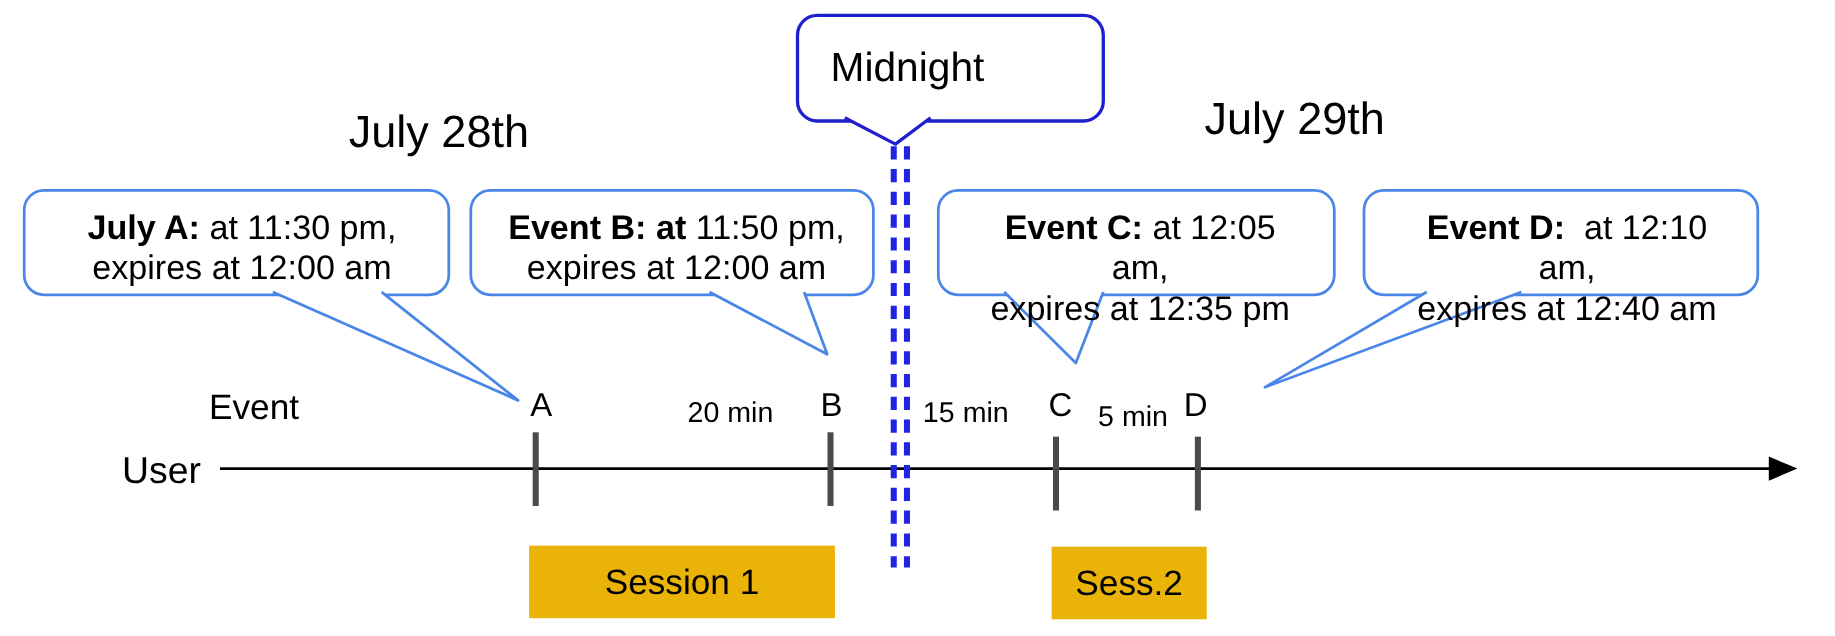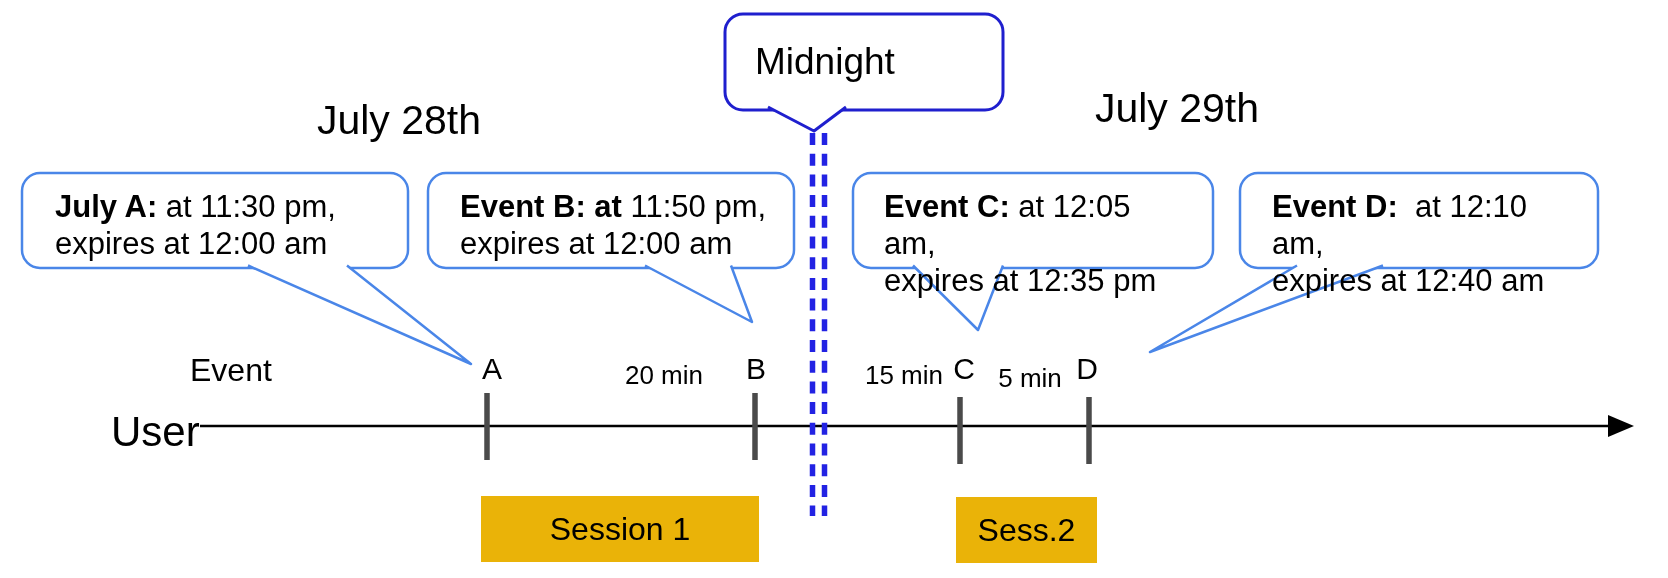--- a/index.html
+++ b/index.html
@@ -6,41 +6,41 @@
   #canvas {
     position: relative;
     width: 1668px;
     height: 578px;
     background: #ffffff;
     font-family: "Liberation Sans", "DejaVu Sans", sans-serif;
     color: #000000;
     overflow: hidden;
   }
   #shapes { position: absolute; left: 0; top: 0; }
-  .abs { position: absolute; }
+  .abs { position: absolute; text-align: center; }
   .date-label {
     font-size: 41px;
     line-height: 1;
     transform: translateX(-50%);
     white-space: nowrap;
   }
   .midnight-label {
     left: 725px; top: 14px; width: 278px; height: 96px;
     display: flex; align-items: center;
     padding-left: 30px; box-sizing: border-box;
     font-size: 37px;
   }
   .callout-text {
     font-size: 31px;
     line-height: 37px;
     top: 188px;
   }
   .callout-text .line { white-space: pre-wrap; }
   .axis-label-events { left: 190px; top: 354px; font-size: 32px; line-height: 1; }
-  .axis-label-user  { left: 111px; top: 411px; font-size: 42px; line-height: 1; }
+  .axis-label-user  { left: 111px; top: 411px; font-size: 34px; line-height: 1; }
   .tick-letter {
     top: 354px; font-size: 30px; line-height: 1;
     transform: translateX(-50%); white-space: nowrap;
   }
   .interval-label {
     top: 362px; font-size: 26px; line-height: 1;
     transform: translateX(-50%); white-space: nowrap;
   }
   .session-box {
     background: #eab308;
@@ -106,21 +106,21 @@
 
   <div class="abs axis-label-events">Event</div>
   <div class="abs axis-label-user">User</div>
 
   <div class="abs tick-letter" style="left:492px;">A</div>
   <div class="abs tick-letter" style="left:756px;">B</div>
   <div class="abs tick-letter" style="left:964px;">C</div>
   <div class="abs tick-letter" style="left:1087px;">D</div>
 
   <div class="abs interval-label" style="left:664px;">20 min</div>
-  <div class="abs interval-label" style="left:878px;margin-left:26px;">15 min</div>
+  <div class="abs interval-label" style="left:878px;">15 min</div>
   <div class="abs interval-label" style="left:1030px; top:365px;">5 min</div>
 
   <div class="abs session-box" style="left:481px; top:496px; width:278px; height:66px;">
     <span>Session 1</span>
   </div>
   <div class="abs session-box" style="left:956px; top:497px; width:141px; height:66px;">
     <span>Sess.2</span>
   </div>
 
 </div>

